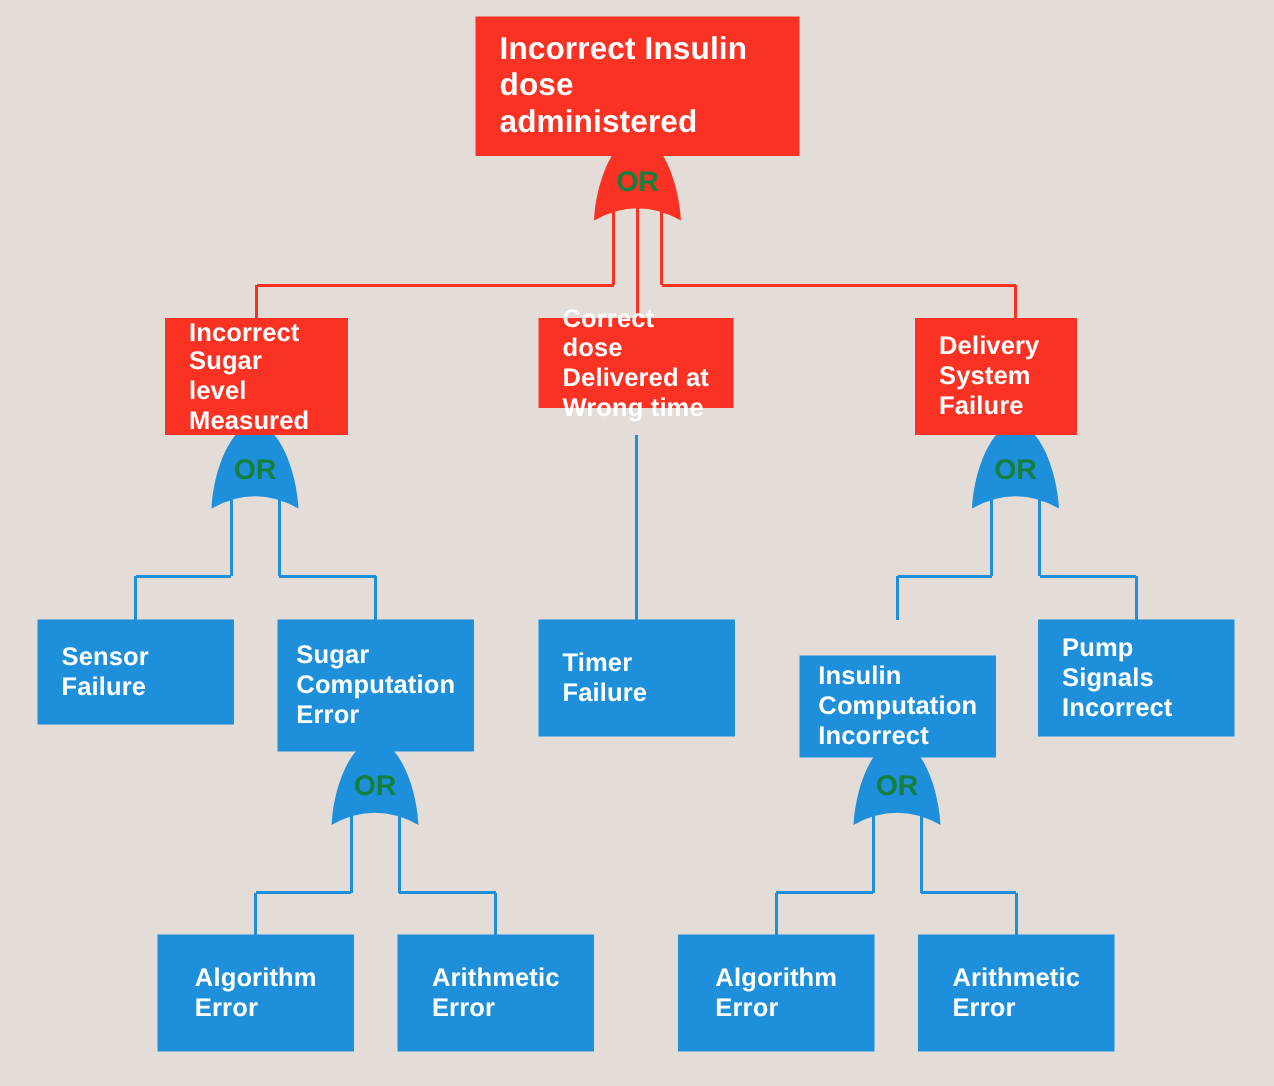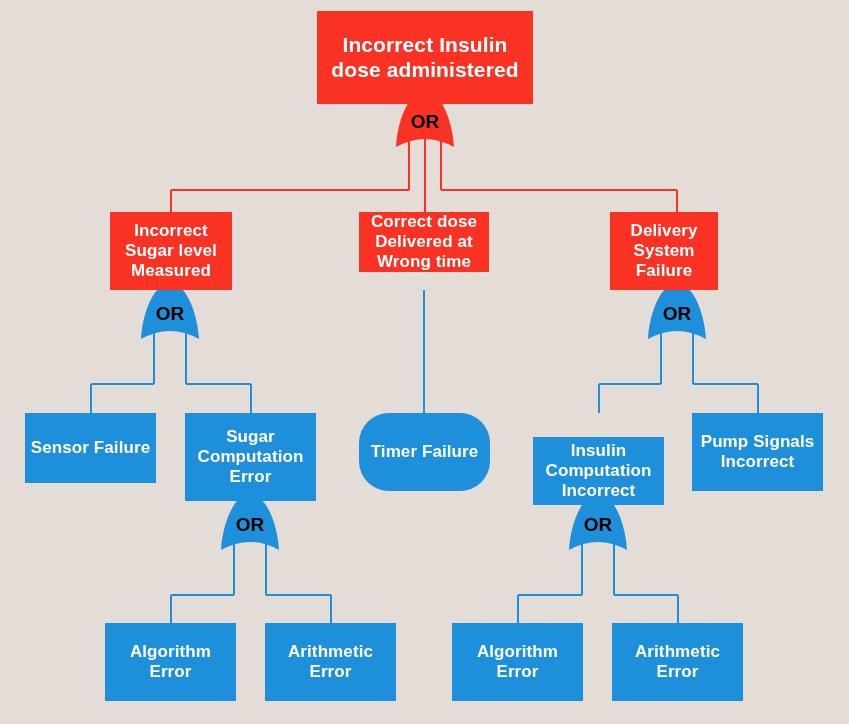--- a/index.html
+++ b/index.html
@@ -23,45 +23,44 @@
     left: 0;
     top: 0;
     width: 849px;
     height: 724px;
   }
   .node-box {
     position: absolute;
     display: flex;
     align-items: center;
     justify-content: center;
-    text-align: center;
     color: #ffffff;
     font-family: "Liberation Sans", sans-serif;
     font-weight: 700;
     line-height: 1.16;
     letter-spacing: 0.1px;
     box-sizing: border-box;
-    padding: 2px 4px;
+    padding: 2px 16px;
     white-space: pre-line;
   }
   .node-top {
     background: #f93223;
     font-size: 21px;
   }
   .node-mid {
     background: #f93223;
     font-size: 17px;
   }
   .node-leaf {
     background: #1e8fdb;
     font-size: 17px;
   }
   .gate-label {
     position: absolute;
-    color: #000000;
+    color: #15803d;
     font-family: "Liberation Sans", sans-serif;
     font-weight: 700;
     font-size: 19px;
     text-align: center;
     pointer-events: none;
     white-space: nowrap;
     transform: translate(-50%, -50%);
   }
 </style>
 </head>
@@ -124,21 +123,21 @@
 Measured</div>
       <div class="node-box node-mid" style="left: 359px; top: 212px; width: 130px; height: 60px;">Correct dose
 Delivered at
 Wrong time</div>
       <div class="node-box node-mid" style="left: 610px; top: 212px; width: 108px; height: 78px;">Delivery
 System Failure</div>
       <div class="node-box node-leaf" style="left: 25px; top: 413px; width: 131px; height: 70px;">Sensor Failure</div>
       <div class="node-box node-leaf" style="left: 185px; top: 413px; width: 131px; height: 88px;">Sugar
 Computation
 Error</div>
-      <div class="node-box node-leaf" style="left: 359px; top: 413px; width: 131px; height: 78px; border-radius: 30px;">Timer Failure</div>
+      <div class="node-box node-leaf" style="left: 359px; top: 413px; width: 131px; height: 78px;">Timer Failure</div>
       <div class="node-box node-leaf" style="left: 533px; top: 437px; width: 131px; height: 68px;">Insulin
 Computation
 Incorrect</div>
       <div class="node-box node-leaf" style="left: 692px; top: 413px; width: 131px; height: 78px;">Pump Signals
 Incorrect</div>
       <div class="node-box node-leaf" style="left: 105px; top: 623px; width: 131px; height: 78px;">Algorithm
 Error</div>
       <div class="node-box node-leaf" style="left: 265px; top: 623px; width: 131px; height: 78px;">Arithmetic
 Error</div>
       <div class="node-box node-leaf" style="left: 452px; top: 623px; width: 131px; height: 78px;">Algorithm

